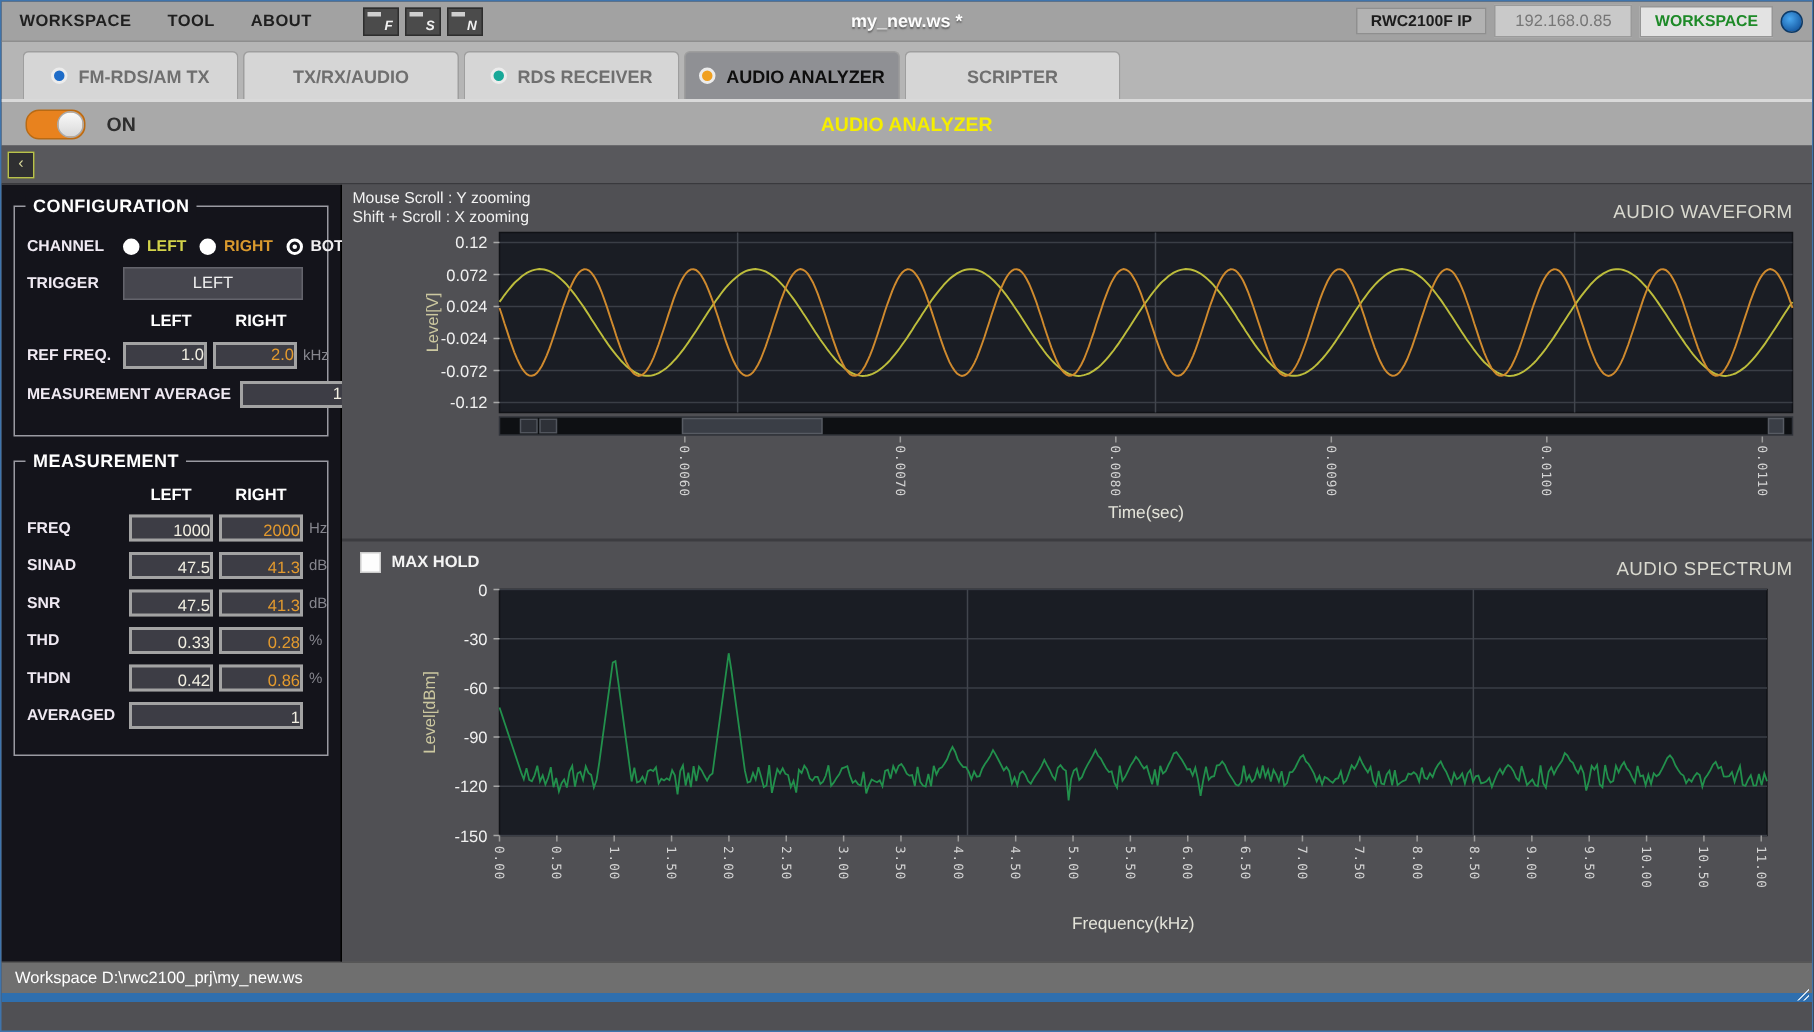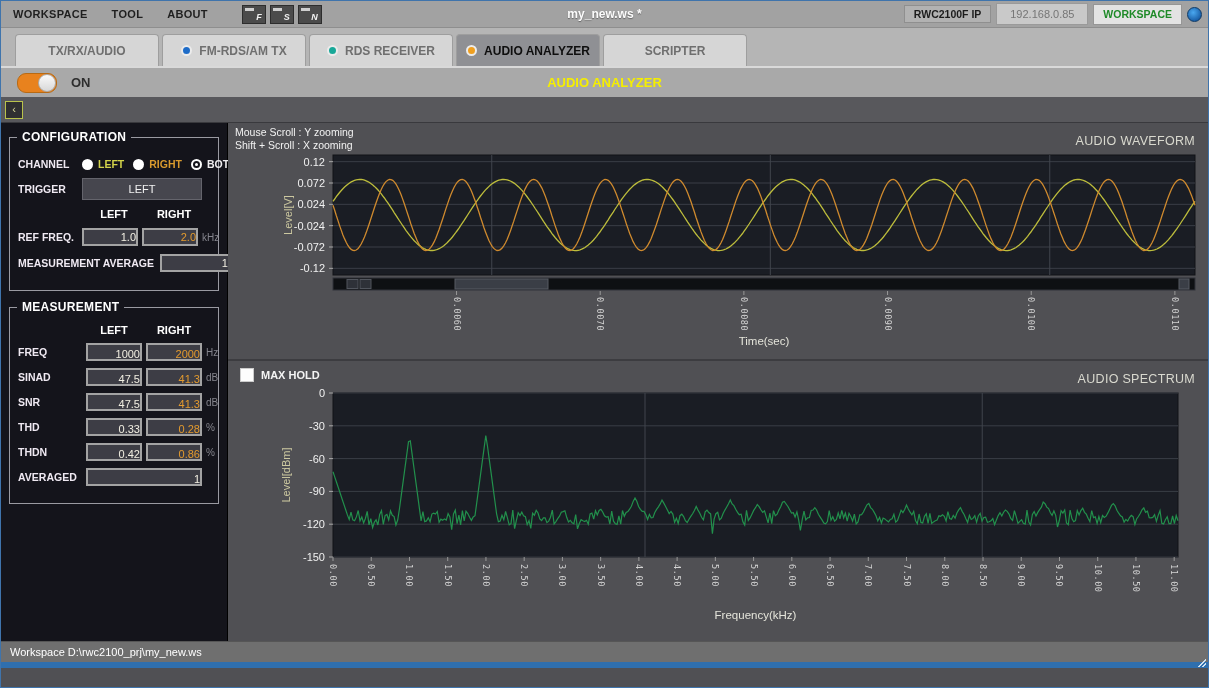--- a/index.html
+++ b/index.html
@@ -104,25 +104,25 @@
     <div class="menuright">
       <div class="iplabel">RWC2100F IP</div>
       <input class="ipfield" value="192.168.0.85" style="">
       <button class="discbtn">WORKSPACE</button>
       <div class="led"></div>
     </div>
   </div>
 
   <div class="tabstrip">
       <div class="tab">
-        <span>TX/RX/AUDIO</span>
-      </div>
-      <div class="tab">
         <span class="tabdot" style="background: rgb(30, 108, 200);"></span>
         <span>FM-RDS/AM TX</span>
+      </div>
+      <div class="tab">
+        <span>TX/RX/AUDIO</span>
       </div>
       <div class="tab">
         <span class="tabdot" style="background: rgb(24, 168, 152);"></span>
         <span>RDS RECEIVER</span>
       </div>
       <div class="tab active">
         <span class="tabdot" style="background: rgb(240, 160, 32);"></span>
         <span>AUDIO ANALYZER</span>
       </div>
       <div class="tab">

